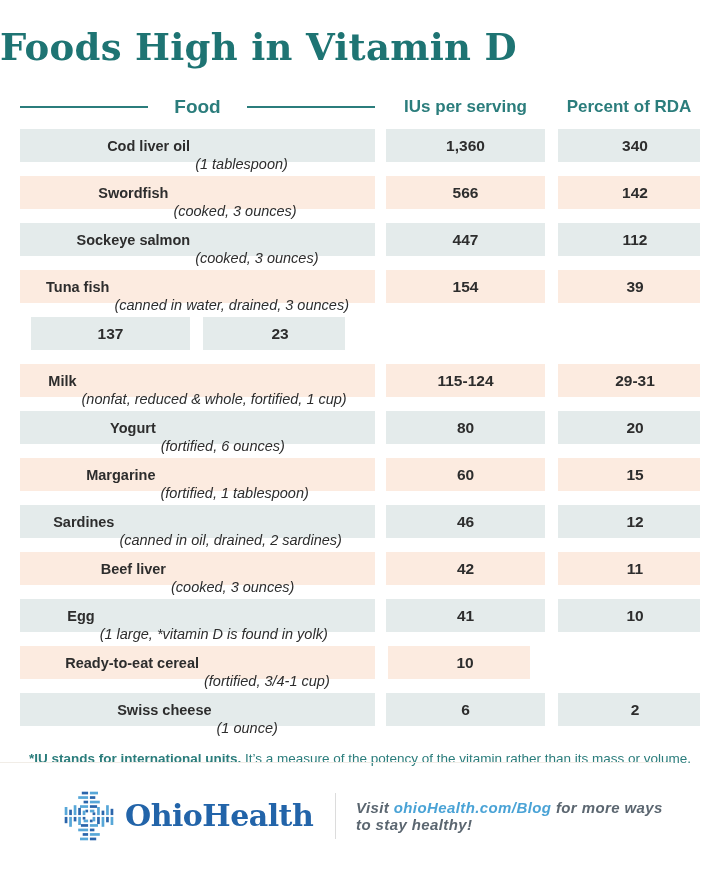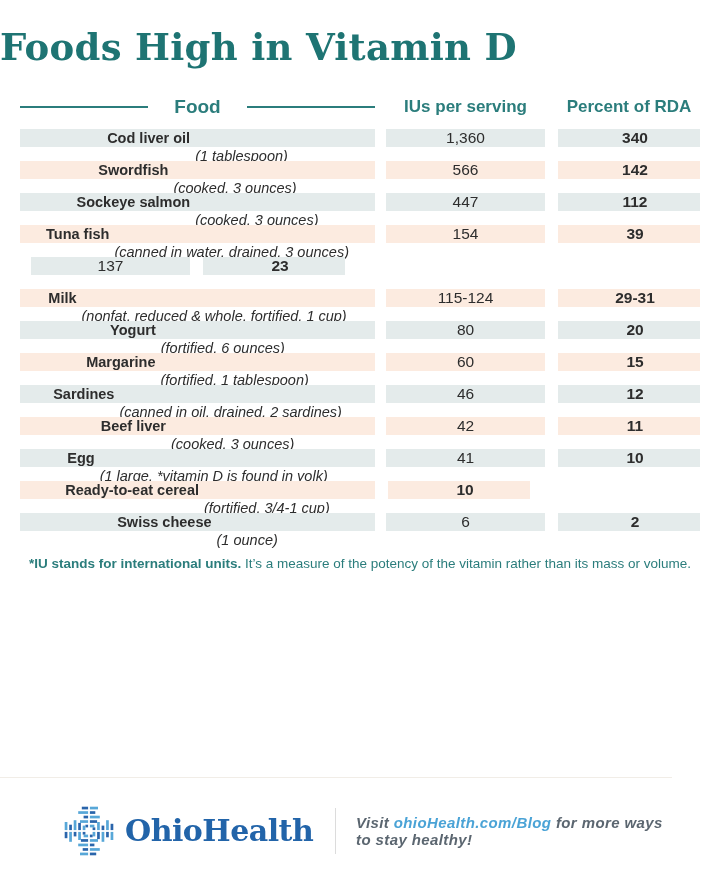--- a/index.html
+++ b/index.html
@@ -12,32 +12,32 @@
     font-size:37px;text-align:left;margin:25px 0 27px;letter-spacing:.3px;
   }
   .table-wrap{padding:0 20px;}
   .header-row{display:flex;align-items:center;margin-bottom:11px;color:#2b7d7c;font-weight:bold;}
   .hcol-food{width:355px;display:flex;align-items:center;}
   .hcol-ius{width:159px;margin-left:11px;text-align:center;font-size:17px;}
   .hcol-rda{width:142px;margin-left:13px;text-align:center;font-size:17px;}
   .rule{flex:1;height:2px;background:#2b7d7c;}
   .food-label{padding:0 26px;font-size:19px;}
   .row{display:flex;margin-bottom:14px;}
-  .cell{height:18px;display:flex;align-items:center;justify-content:center;box-sizing:border-box;}
+  .cell{height:33px;display:flex;align-items:center;justify-content:center;box-sizing:border-box;}
   .rows .row:nth-child(odd) .cell{background:#e4ebeb;}
   .rows .row:nth-child(even) .cell{background:#fcebe0;}
   .food-cell{width:355px;font-size:14.5px;color:#2d2d2d;padding:0 8px;text-align:center;}
   .name{font-weight:bold;white-space:pre;}
   .detail{font-style:italic;margin-left:5px;font-weight:500;margin-top:36px;}
-  .ius-cell{width:159px;margin-left:11px;font-weight:normal;font-size:15.5px;color:#2d2d2d;}
+  .ius-cell{width:159px;margin-left:11px;font-weight:bold;font-size:15.5px;color:#2d2d2d;}
   .rda-cell{width:142px;margin-left:13px;font-weight:bold;font-size:15.5px;color:#2d2d2d;padding-left:12px;}
   .footnote{text-align:center;color:#2b7d7c;font-size:13.5px;margin-top:25px;}
   .footnote .fn-bold{font-weight:bold;}
   .footer{
-    position:absolute;left:0;bottom:1px;width:672px;height:106px;box-sizing:border-box;
+    position:absolute;left:0;bottom:16px;width:672px;height:106px;box-sizing:border-box;
     border-top:1px solid #f1ede7;display:flex;align-items:center;padding-left:62px;
   }
   .brand{display:flex;align-items:center;}
   .brand-name{
     font-family:"DejaVu Serif",serif;font-weight:bold;color:#2264a9;
     font-size:30px;margin-left:9px;letter-spacing:-0.5px;
   }
   .v-divider{width:1px;height:46px;background:#dcdcdc;margin:0 20px 0 22px;}
   .tagline{font-style:italic;color:#5b6670;font-size:15px;font-weight:bold;letter-spacing:.4px;}
   .tagline .link{color:#4aa3d6;}

